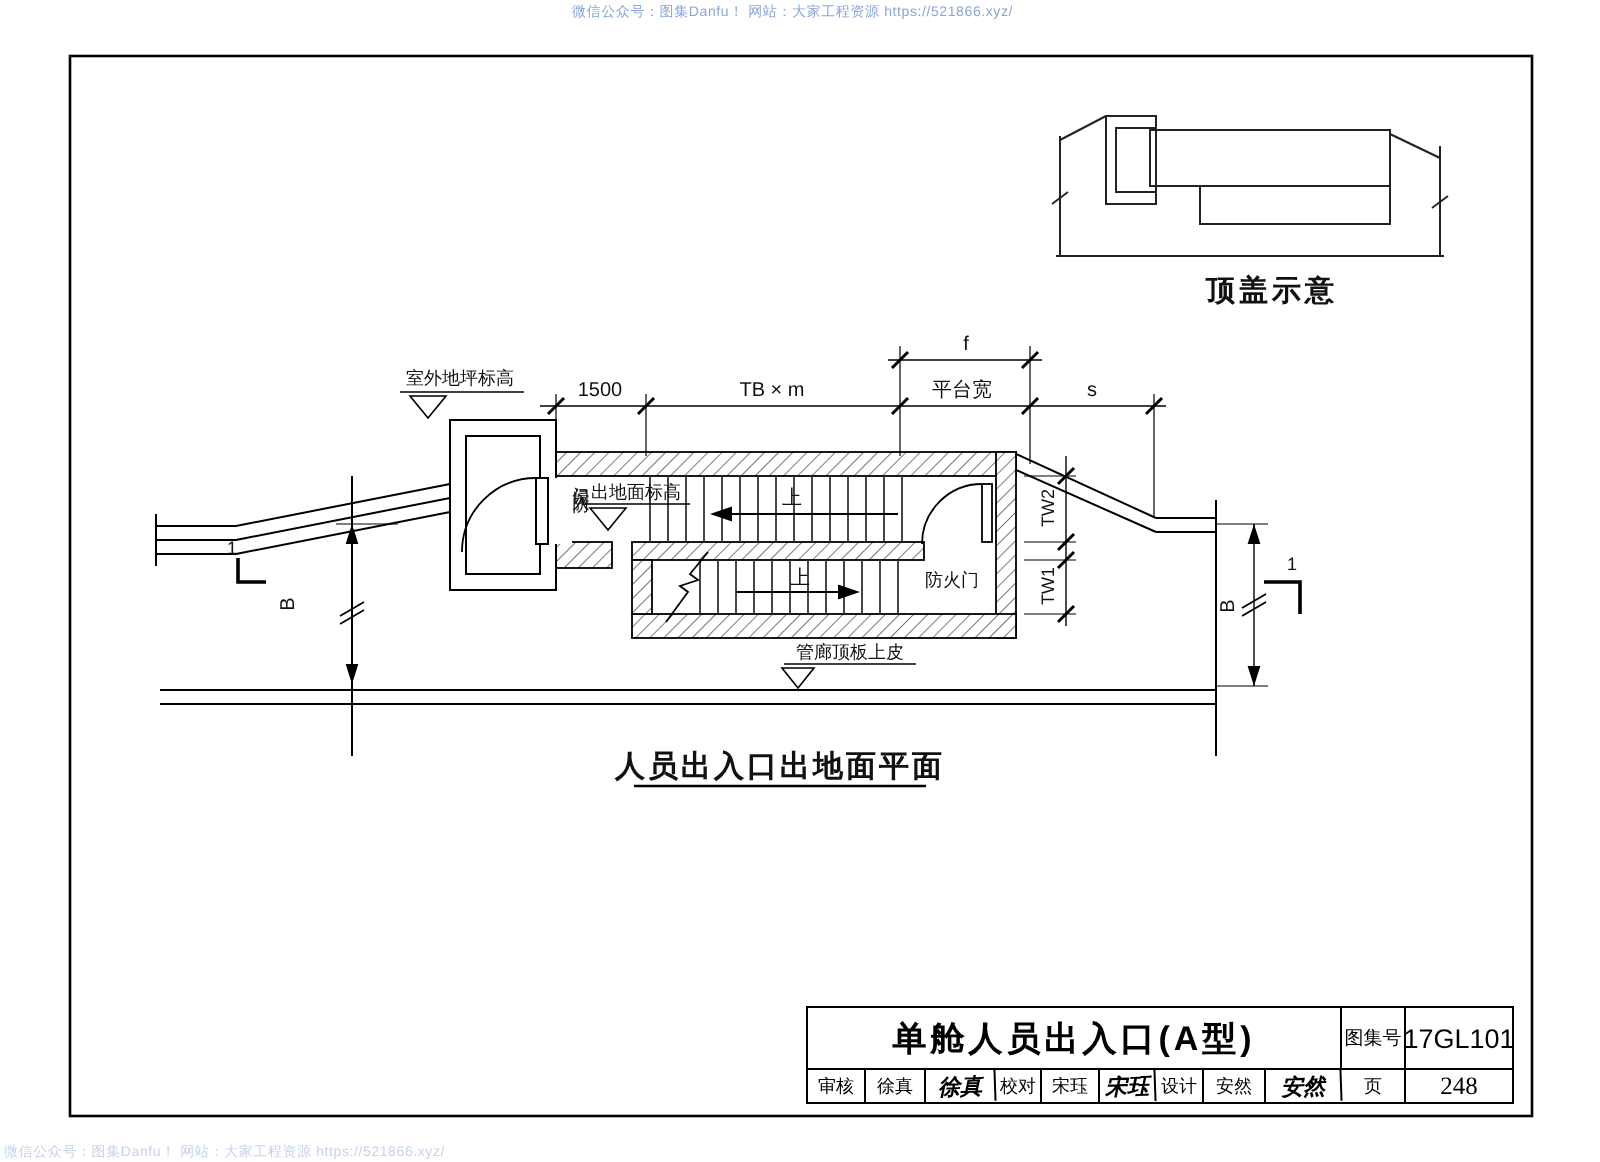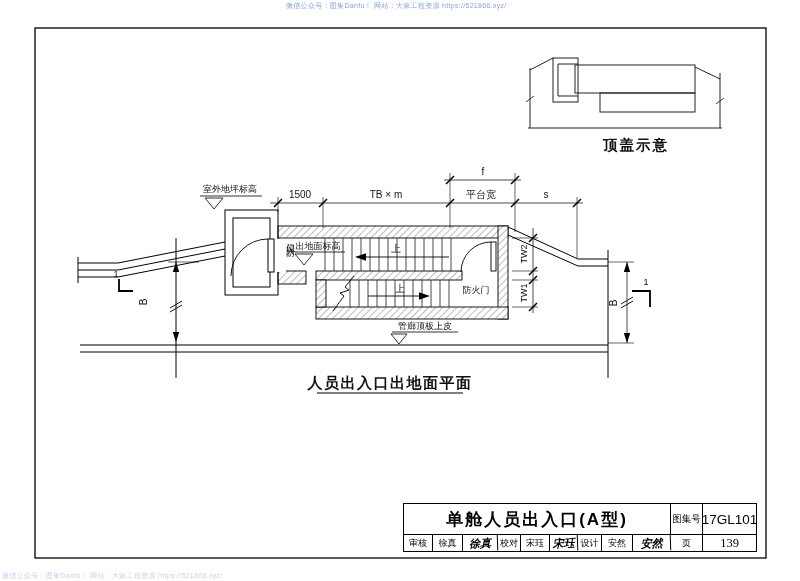--- a/index.html
+++ b/index.html
@@ -198,19 +198,19 @@
       <div class="cell w29">审核</div>
       <div class="cell w30">徐真</div>
       <div class="cell w35 sig">徐真</div>
       <div class="cell w23">校对</div>
       <div class="cell w29">宋珏</div>
       <div class="cell w28 sig">宋珏</div>
       <div class="cell w24">设计</div>
       <div class="cell w31">安然</div>
       <div class="cell w38 sig">安然</div>
       <div class="cell w32">页</div>
-      <div class="cell pg">139</div>
+      <div class="cell pg">248</div>
     </div>
   </div>
 
   <div class="wm wm-bottom">微信公众号：图集Danfu！ 网站：大家工程资源 https://521866.xyz/</div>
 
 </div>
 
 </body></html>

